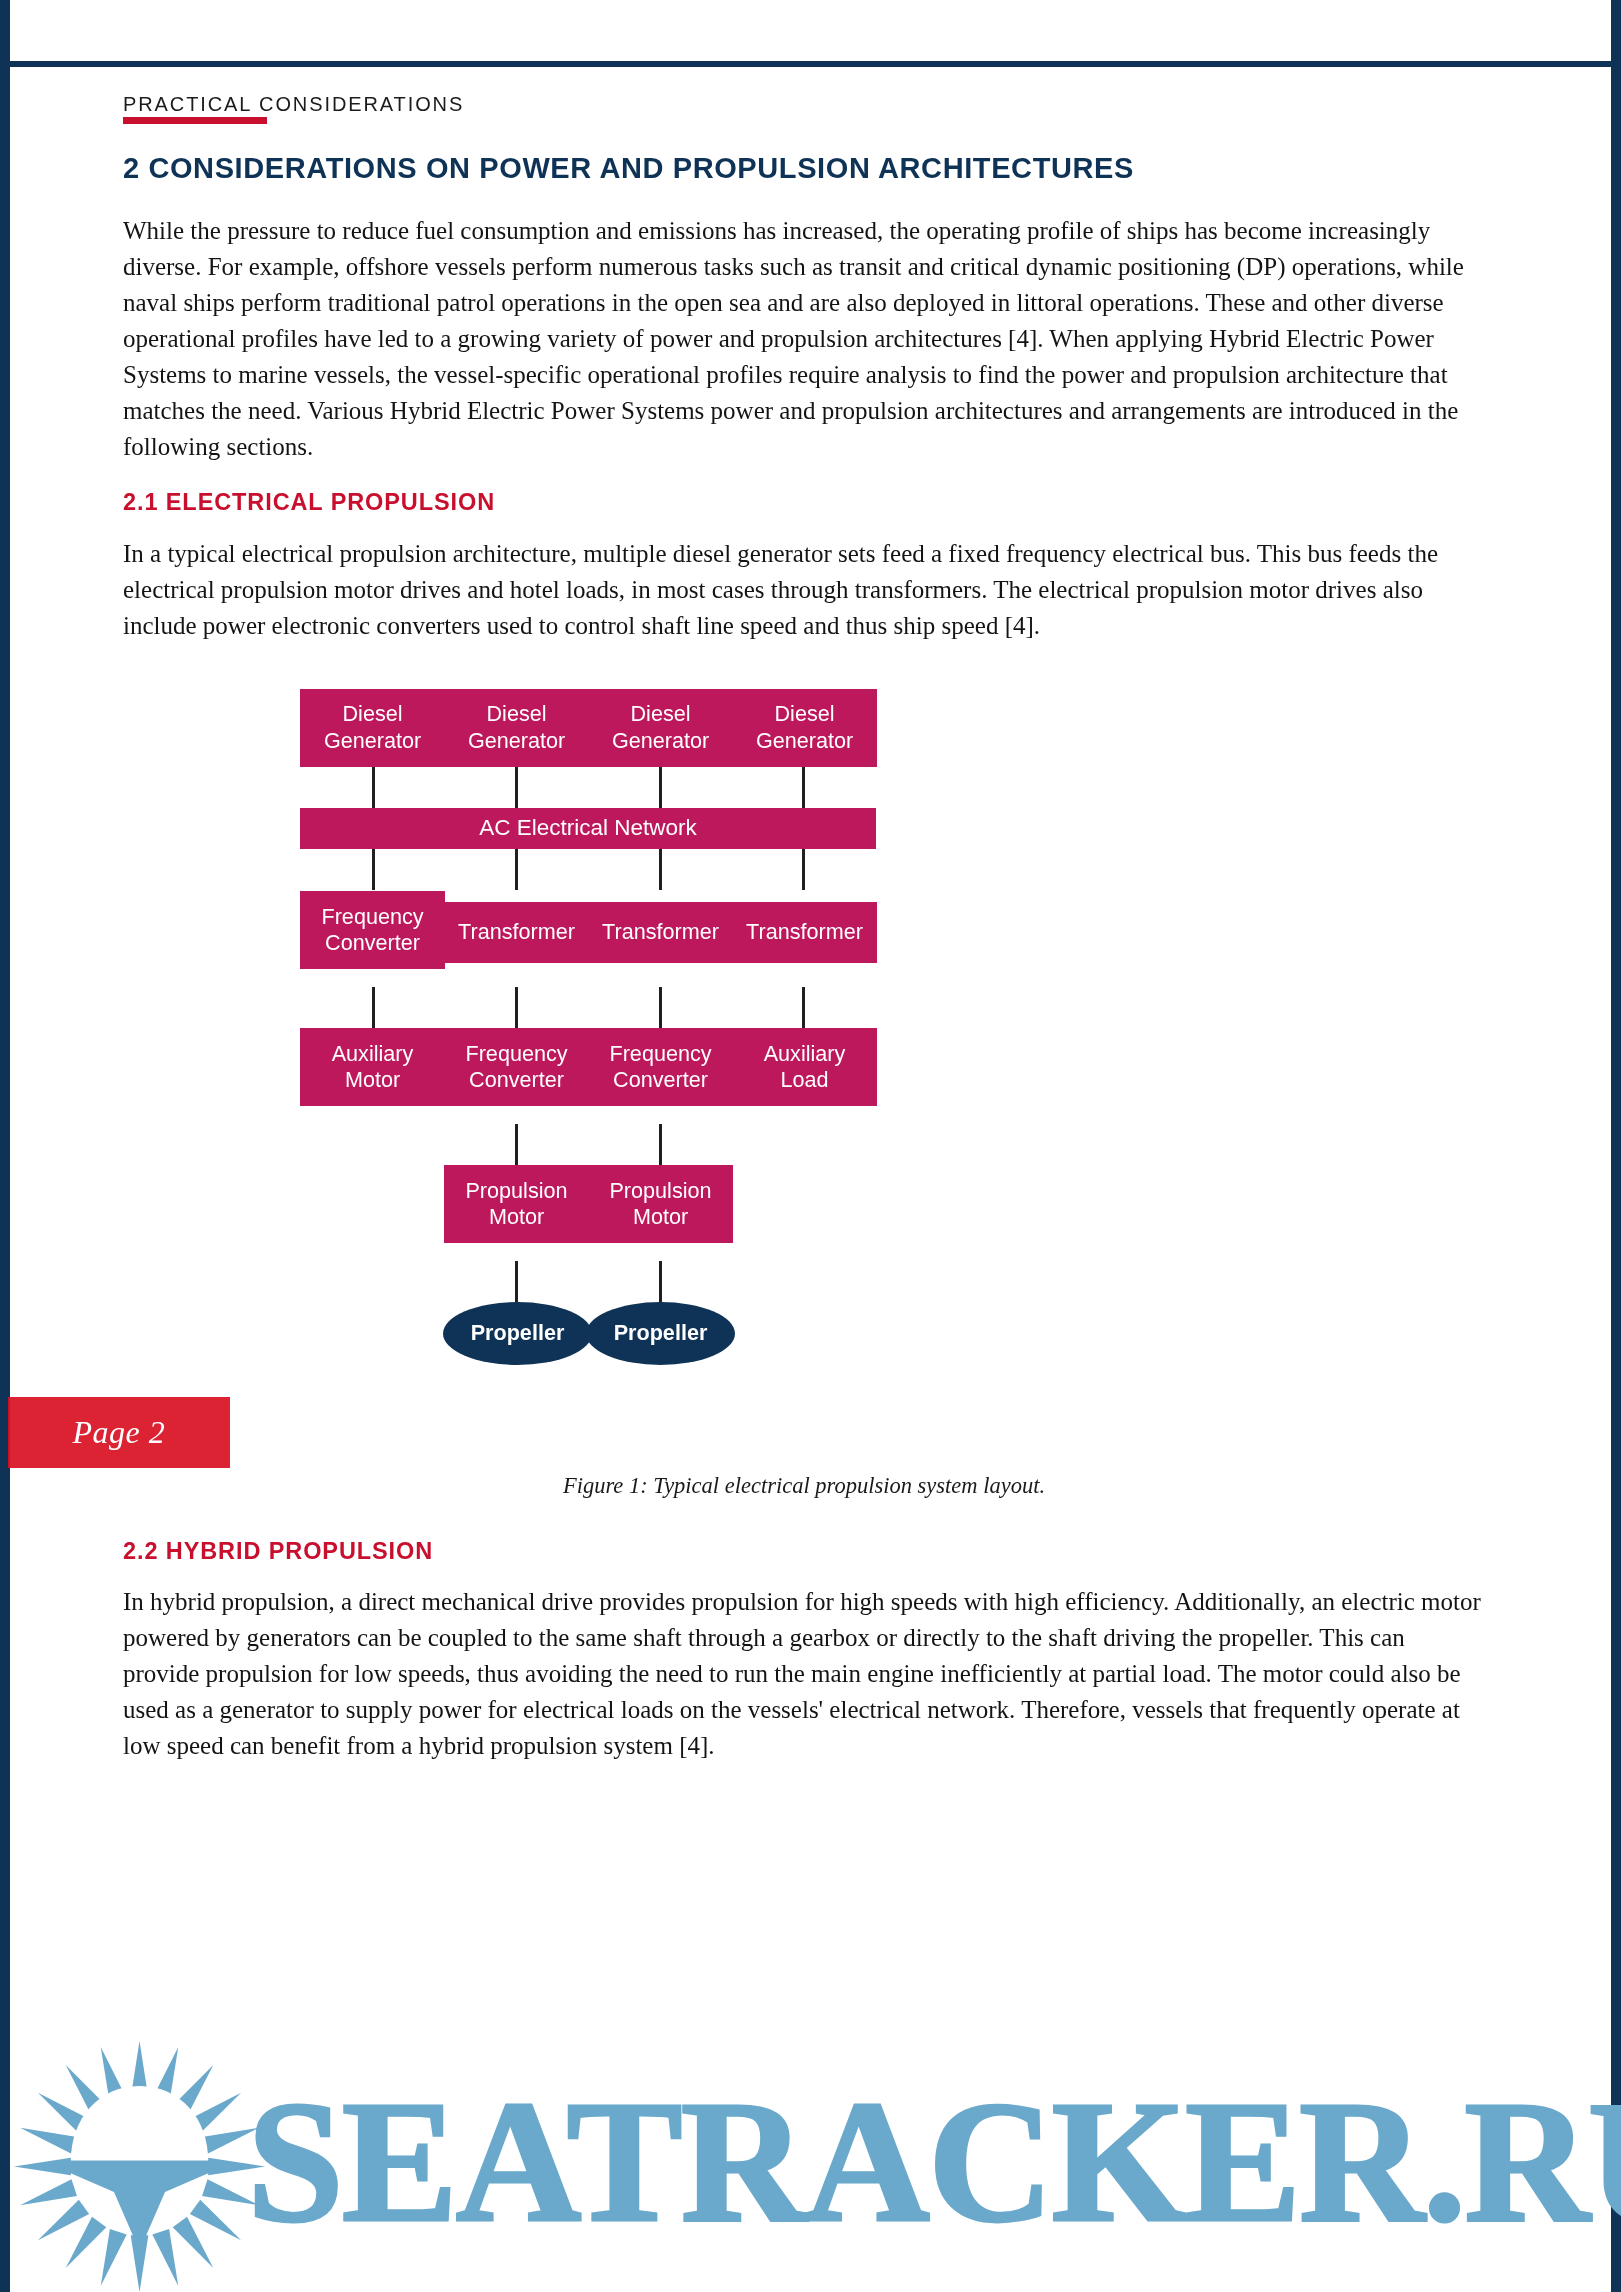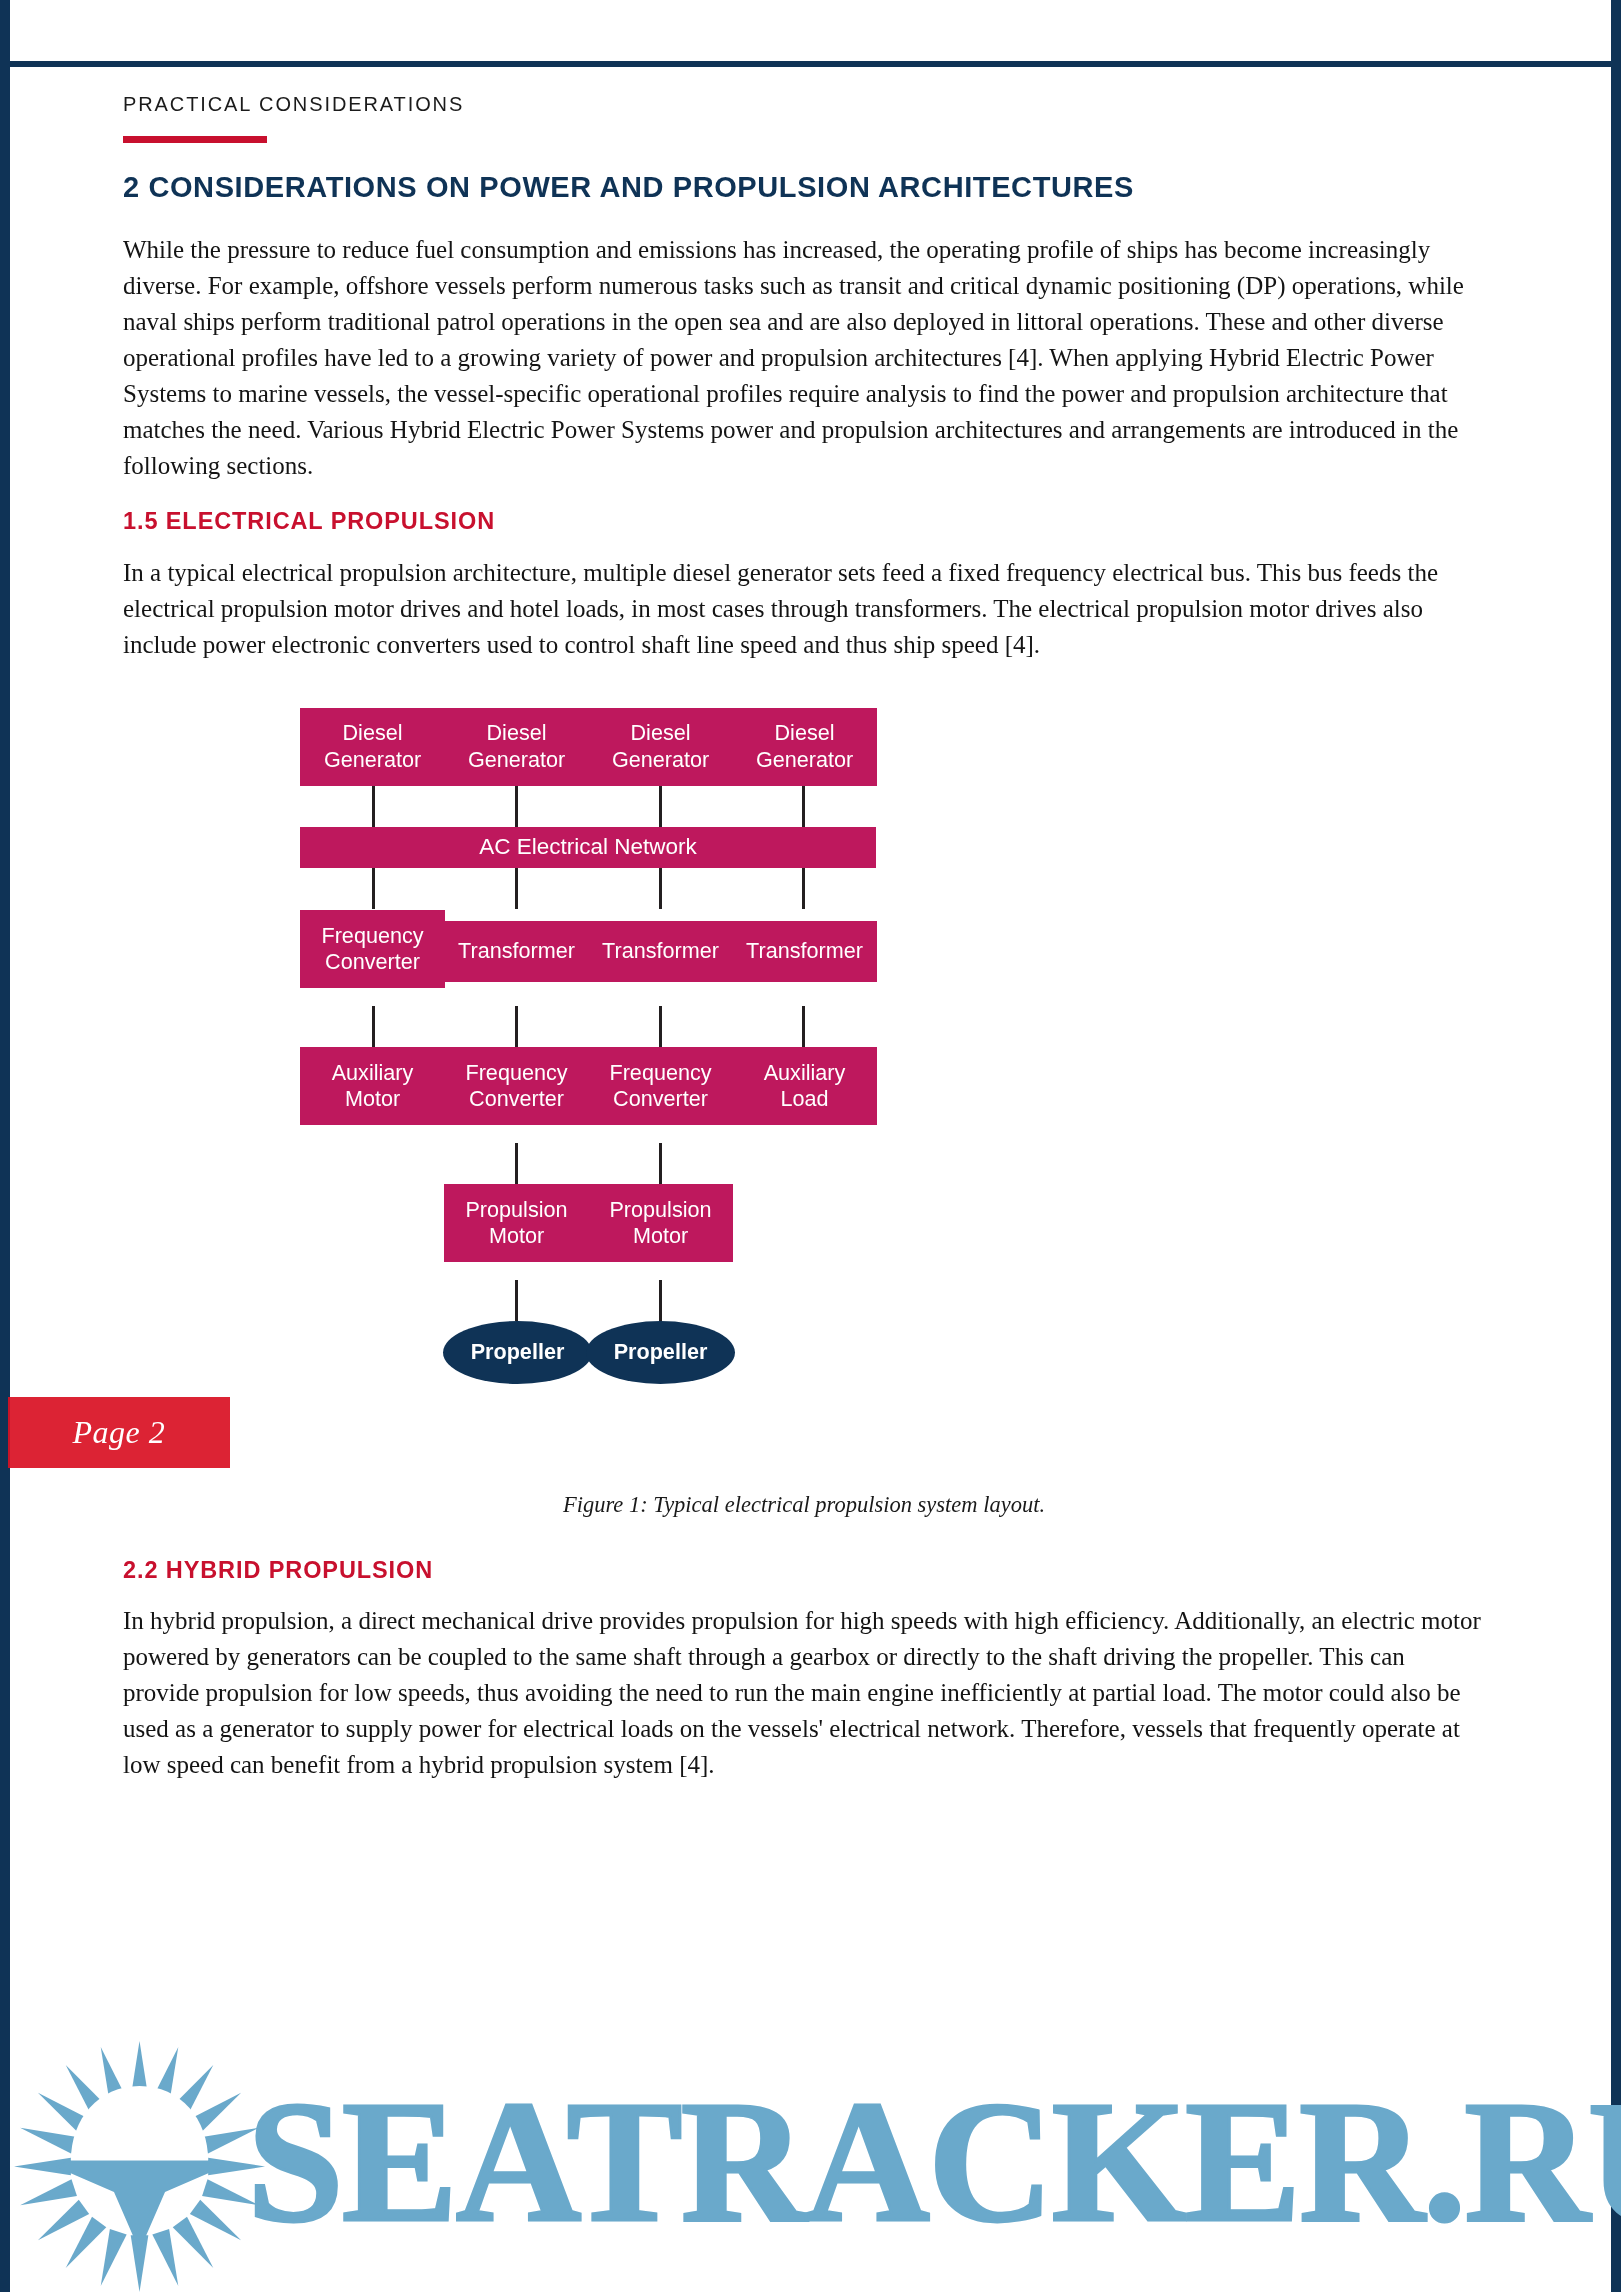--- a/index.html
+++ b/index.html
@@ -42,21 +42,21 @@
     top: 93px;
     width: 1362px;
   }
 
   .running-head {
     font-family: "Liberation Sans", sans-serif;
     font-size: 20px;
     letter-spacing: 1.9px;
     color: #1b1b1b;
     font-weight: 400;
-    margin: 0 0 20px 0;
+    margin: 0 0 1px 0;
   }
   .rule-red {
     width: 144px;
     height: 6.9px;
     background: #c8102e;
     margin: 0 0 27.4px 0;
   }
 
   h1.section-title {
     font-family: "Liberation Sans", sans-serif;
@@ -217,21 +217,21 @@
 
 <div class="content">
 
   <div class="running-head">PRACTICAL CONSIDERATIONS</div>
   <div class="rule-red"></div>
 
   <h1 class="section-title">2  CONSIDERATIONS ON POWER AND PROPULSION ARCHITECTURES</h1>
 
   <p class="body-text">While the pressure to reduce fuel consumption and emissions has increased, the operating profile of ships has become increasingly diverse. For example, offshore vessels perform numerous tasks such as transit and critical dynamic positioning (DP) operations, while naval ships perform traditional patrol operations in the open sea and are also deployed in littoral operations. These and other diverse operational profiles have led to a growing variety of power and propulsion architectures [4]. When applying Hybrid Electric Power Systems to marine vessels, the vessel-specific operational profiles require analysis to find the power and propulsion architecture that matches the need. Various Hybrid Electric Power Systems power and propulsion architectures and arrangements are introduced in the following sections.</p>
 
-  <h2 class="subsection-title">1.5  ELECTRICAL PROPULSION</h2>
+  <h2 class="subsection-title">2.1  ELECTRICAL PROPULSION</h2>
   <p class="body-text">In a typical electrical propulsion architecture, multiple diesel generator sets feed a fixed frequency electrical bus. This bus feeds the electrical propulsion motor drives and hotel loads, in most cases through transformers. The electrical propulsion motor drives also include power electronic converters used to control shaft line speed and thus ship speed [4].</p>
 
   <div class="figure-block">
     <div class="diagram">
 
       <div class="dg-line" style="left:249px; top:96px; height:41px;"></div>
       <div class="dg-line" style="left:392px; top:96px; height:41px;"></div>
       <div class="dg-line" style="left:536px; top:96px; height:41px;"></div>
       <div class="dg-line" style="left:679px; top:96px; height:41px;"></div>
 

